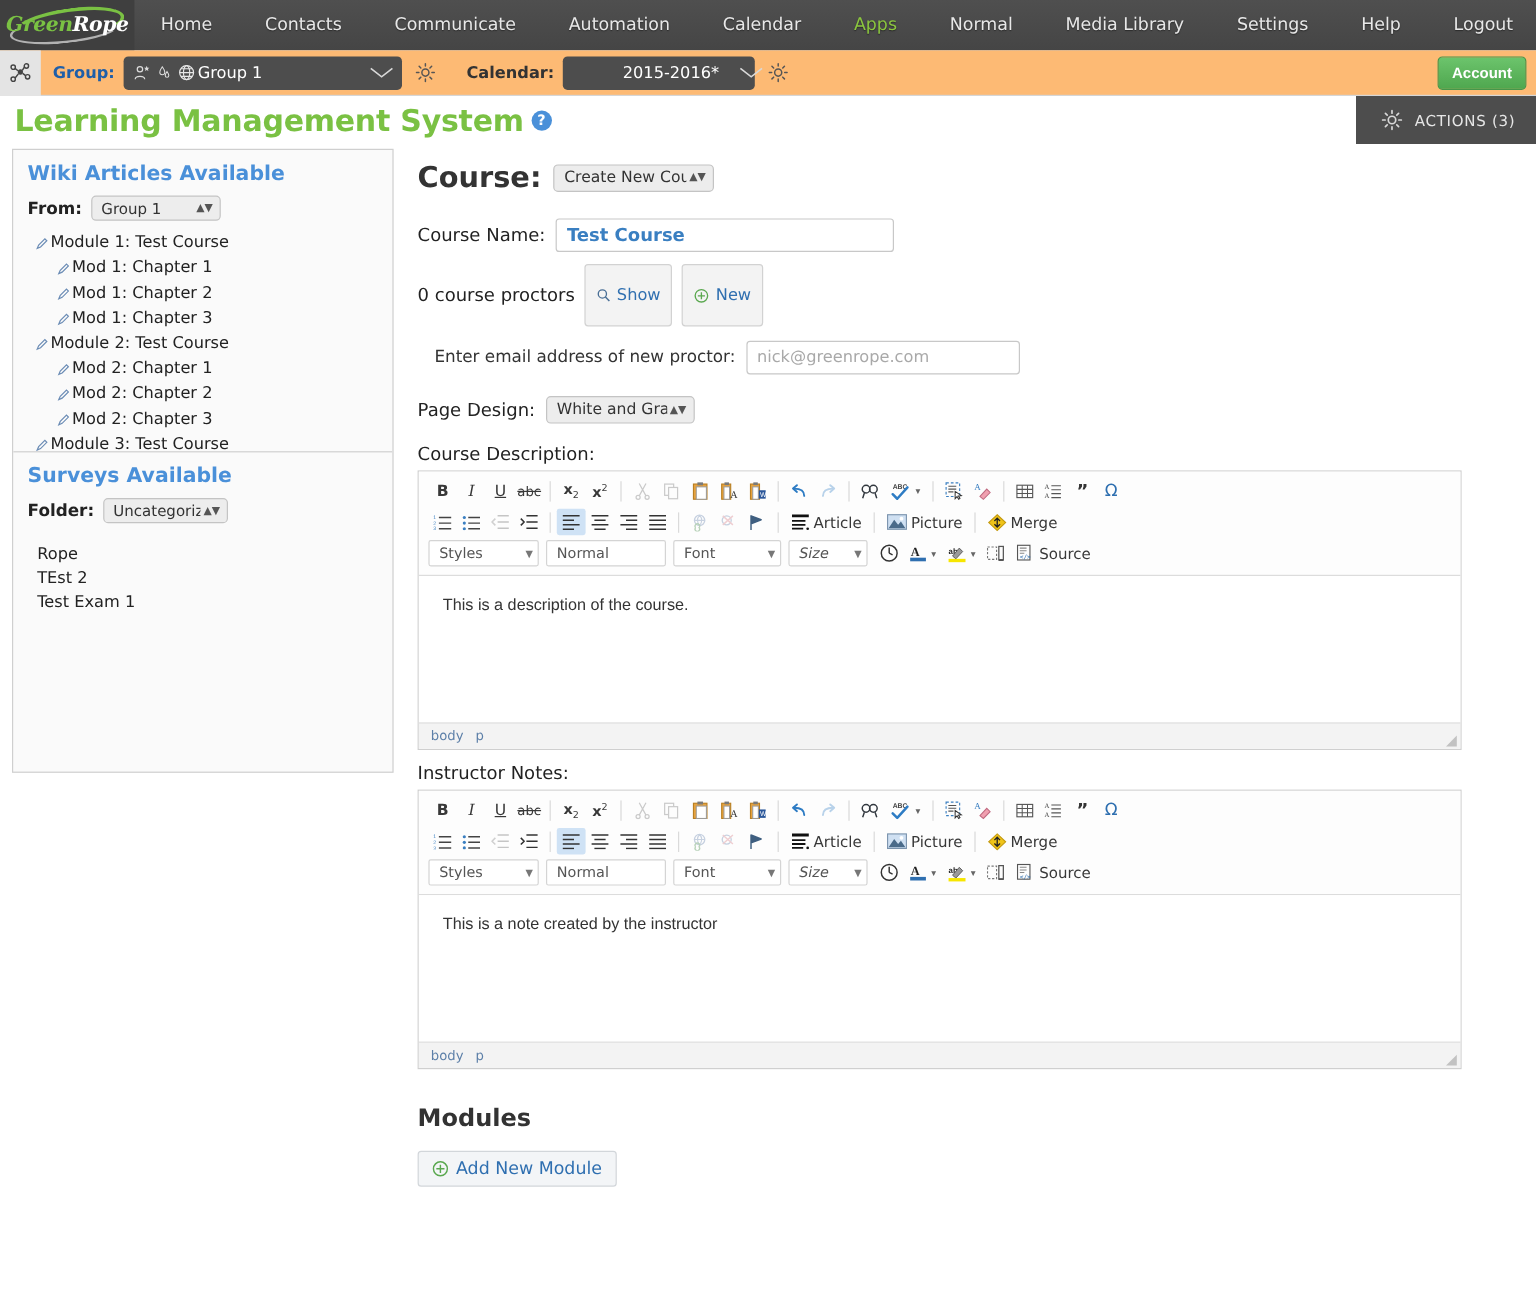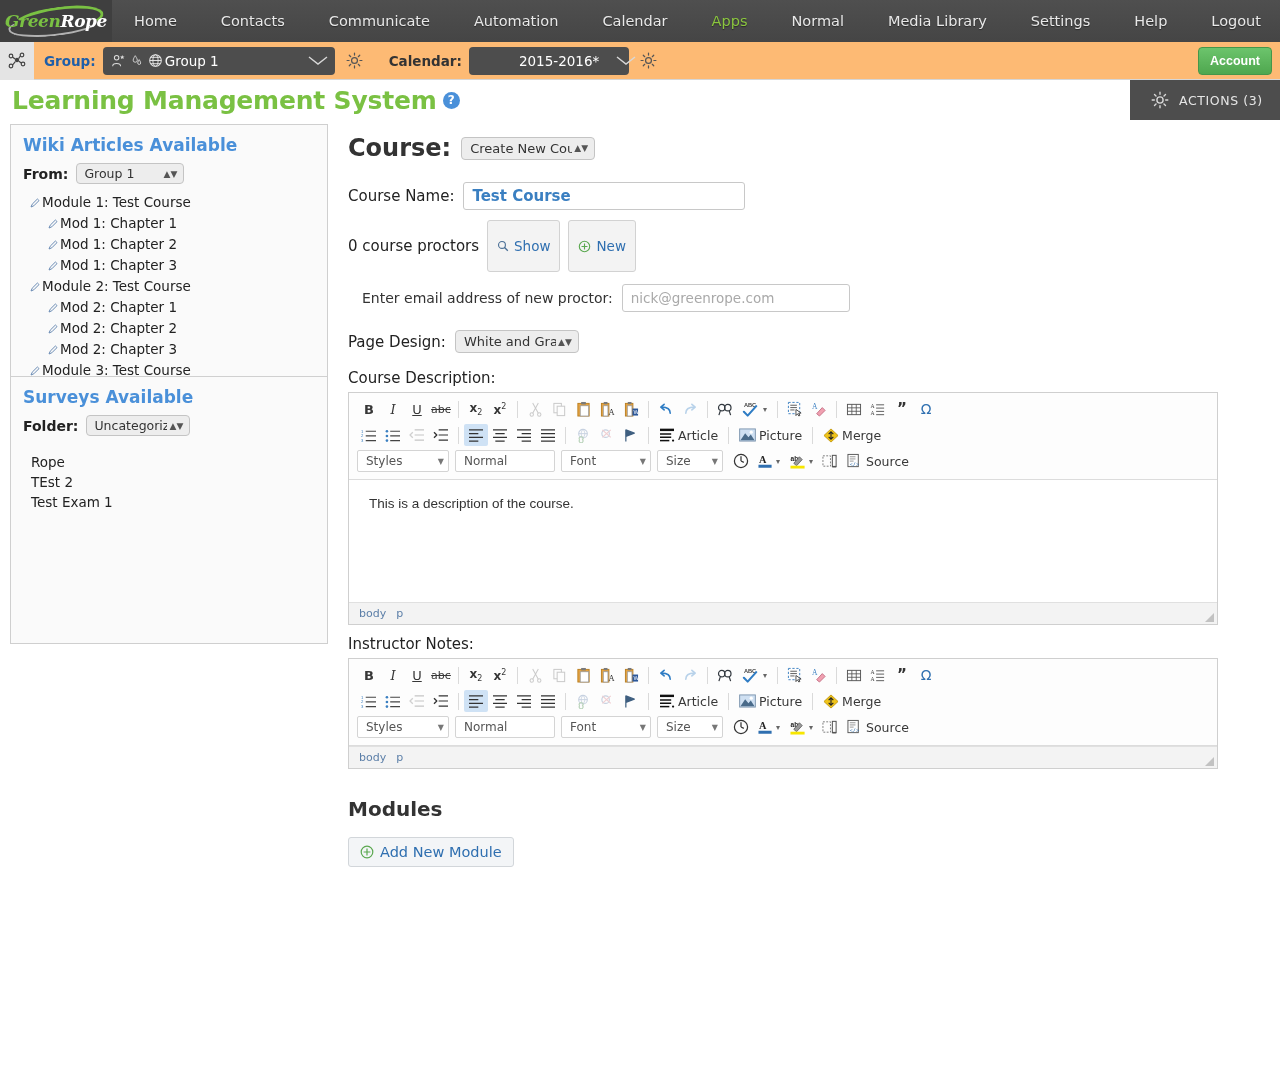--- a/index.html
+++ b/index.html
@@ -362,21 +362,21 @@
     color: #555;
     margin-right: 6px;
     cursor: pointer;
     flex: none;
   }
   .cke-combo .cl { flex: 1; }
   .cke-combo .ar { color:#777; font-size: 8px; margin-left: 14px; }
   .c-styles { width: 92px; }
   .c-format { width: 100px; gap: 40px; }
   .c-font   { width: 90px; }
-  .c-size   { width: 66px; }
+  .c-size   { width: 66px; font-style: italic; }
   .cke-body {
     height: 122px;
     background: #fff;
     padding: 16px 0 0 20px;
     font-family: "Liberation Sans", sans-serif;
     font-size: 13.5px;
     color: #333;
     cursor: text;
   }
   .cke-foot {
@@ -1263,20 +1263,23 @@
                 <rect x="1" y="1.5" width="11" height="13" fill="none" stroke="#555" stroke-width="1"></rect>
                 <path d="M3,4 L9,4 M3,6.3 L9,6.3 M3,8.6 L7,8.6" stroke="#888" stroke-width=".9"></path>
                 <text x="3" y="14" font-size="5.4" fill="#2e6fb0" font-family="monospace">&lt;/&gt;</text>
               </svg>
             <span>Source</span>
           </div>
         </div>
 
       </div>
 
+      <div class="cke-body">
+        <div>This is a note created by the instructor</div>
+      </div>
 
       <div class="cke-foot">
         <span>body</span>
         <span>p</span>
         <span class="resizer"></span>
       </div>
     </div>
 
     <div class="modules-h">Modules</div>
     <div class="add-mod">

